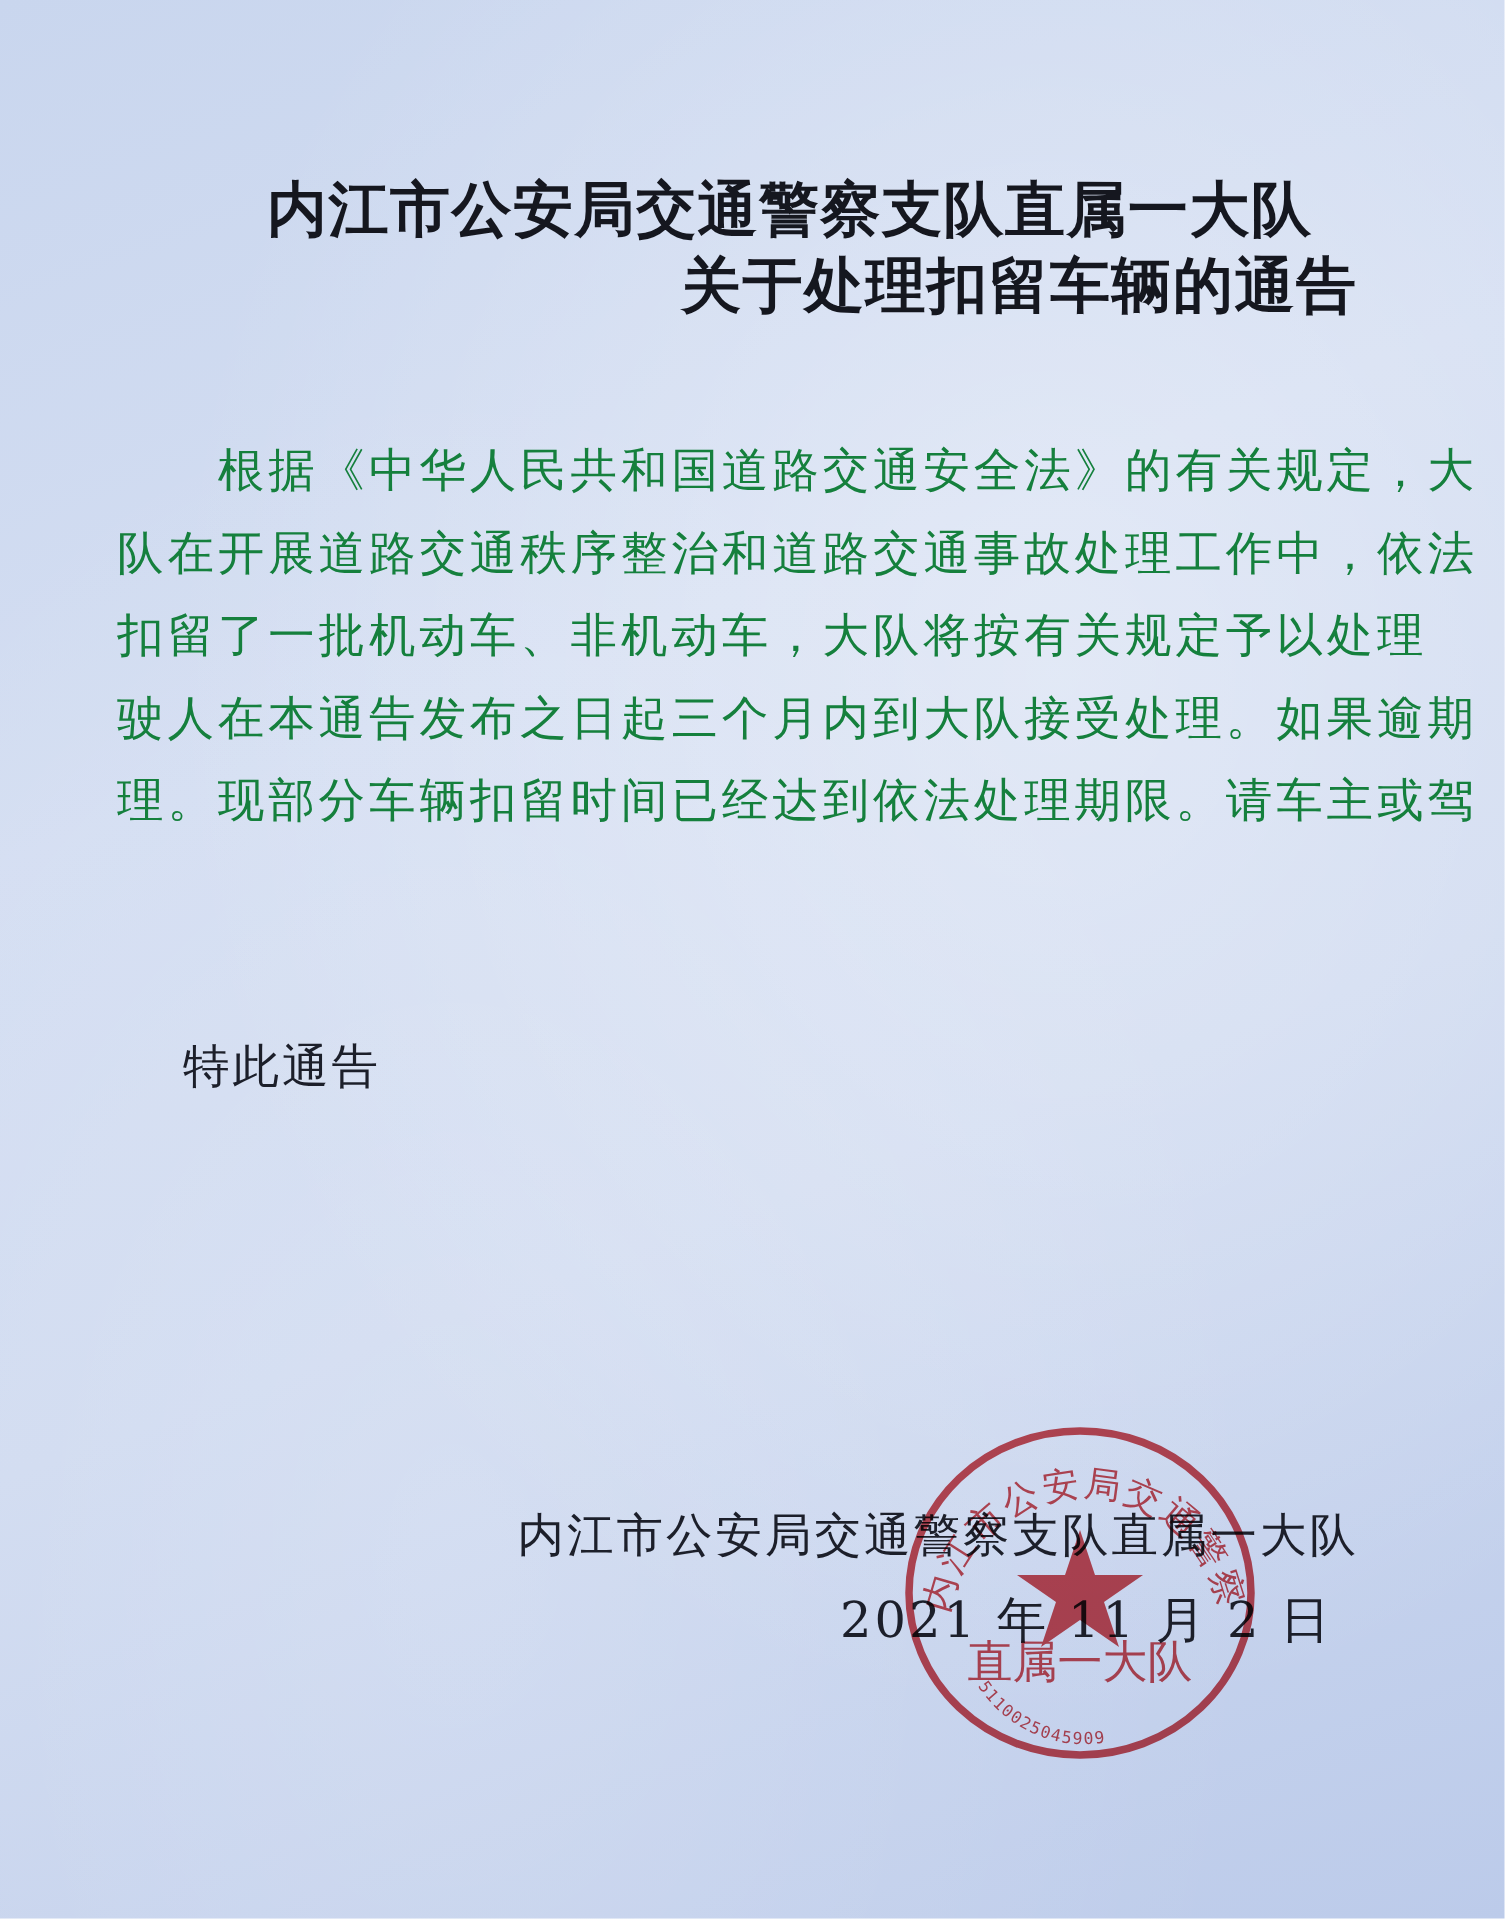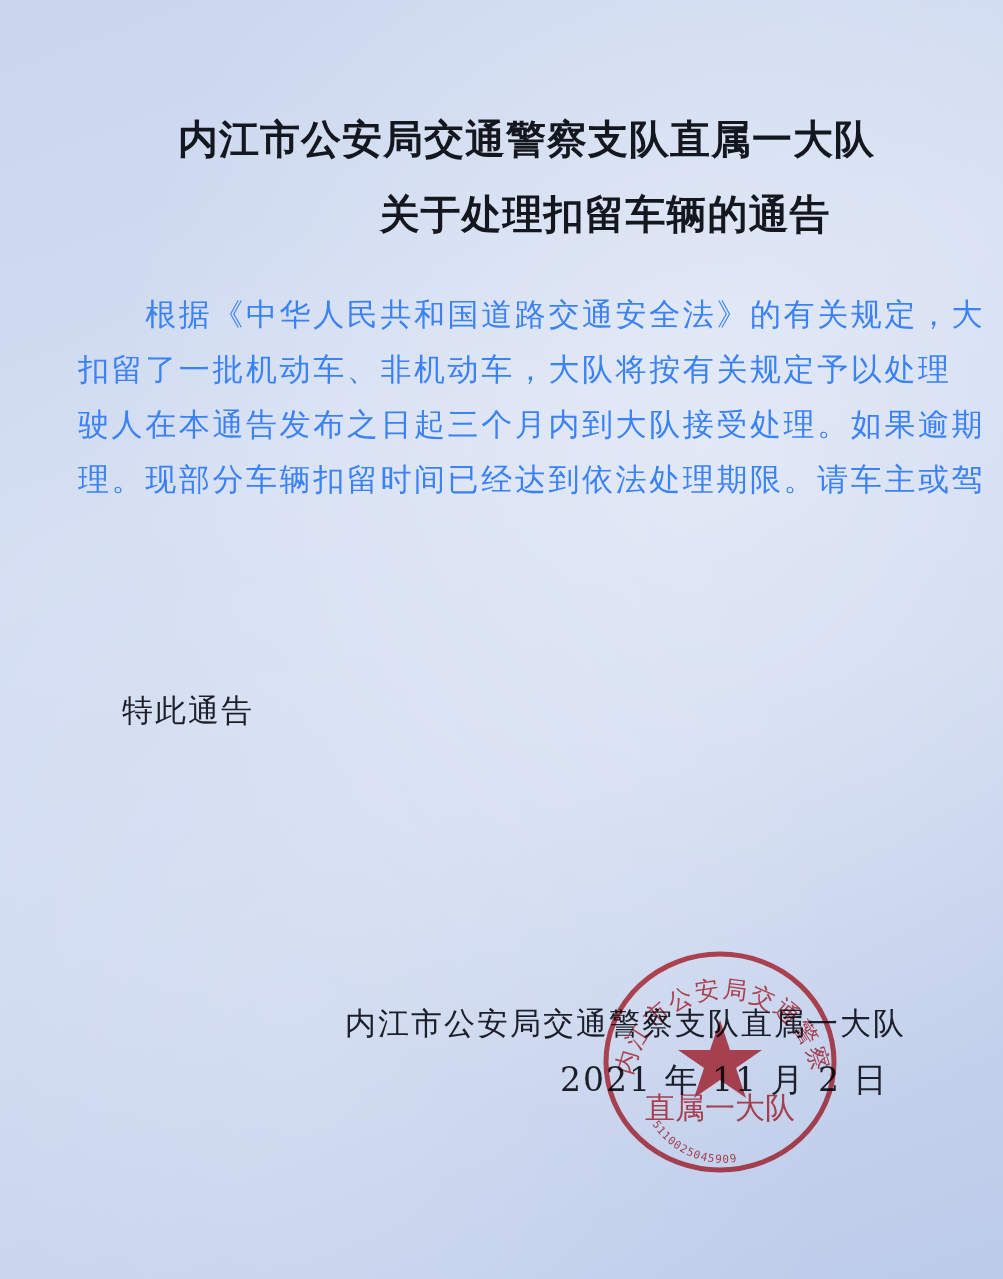--- a/index.html
+++ b/index.html
@@ -14,24 +14,24 @@
     background: radial-gradient(ellipse at 70% 35%, rgba(255,255,255,0.35), rgba(255,255,255,0) 60%),
                 radial-gradient(ellipse at 30% 80%, rgba(255,255,255,0.18), rgba(255,255,255,0) 55%);
     pointer-events: none;
   }
   .title {
     position: absolute; left: 0; width: 1003px; text-align: center;
     font-family: "DejaVu Serif", "Liberation Serif", serif;
     font-weight: bold; font-size: 40px; letter-spacing: 1px; color: #15171f;
   }
   .title.l1 { top: 112px; left: 178px; width: 720px; text-align: left; }
-  .title.l2 { top: 187px; left: 305px; width: 600px; text-align: center; }
+  .title.l2 { top: 163px; left: 305px; width: 600px; text-align: right; }
   .body-text {
     position: absolute; left: 78px; width: 842px;
-    font-size: 31px; line-height: 55px; letter-spacing: 2.6px; color: #3b82f6;
+    font-size: 31px; line-height: 55px; letter-spacing: 2.6px; color: #15803d;
   }
   .line { display: block; white-space: nowrap; }
   .closing {
     position: absolute; left: 122px; top: 690px; font-size: 31px; letter-spacing: 2px; text-align: right;
   }
   .sign-org {
     position: absolute; left: 345px; top: 1003px; font-size: 31px; letter-spacing: 2px; white-space: nowrap;
   }
   .sign-date {
     position: absolute; left: 560px; top: 1058px; font-size: 33px; letter-spacing: 2px; white-space: nowrap;
@@ -44,20 +44,21 @@
 </head>
 <body>
 
 <div class="sheen"></div>
 
 <div class="title l1">内江市公安局交通警察支队直属一大队</div>
 <div class="title l2">关于处理扣留车辆的通告</div>
 
 <div class="body-text" style="top:287px;">
   <span class="line">　　根据《中华人民共和国道路交通安全法》的有关规定，大</span>
+  <span class="line">队在开展道路交通秩序整治和道路交通事故处理工作中，依法</span>
   <span class="line">扣留了一批机动车、非机动车，大队将按有关规定予以处理</span>
   <span class="line">驶人在本通告发布之日起三个月内到大队接受处理。如果逾期</span>
   <span class="line">理。现部分车辆扣留时间已经达到依法处理期限。请车主或驾</span>
 </div>
 
 <div class="closing">特此通告</div>
 
 <div class="sign-org">内江市公安局交通警察支队直属一大队</div>
 <div class="sign-date">2021 年 11 月 2 日</div>
 

